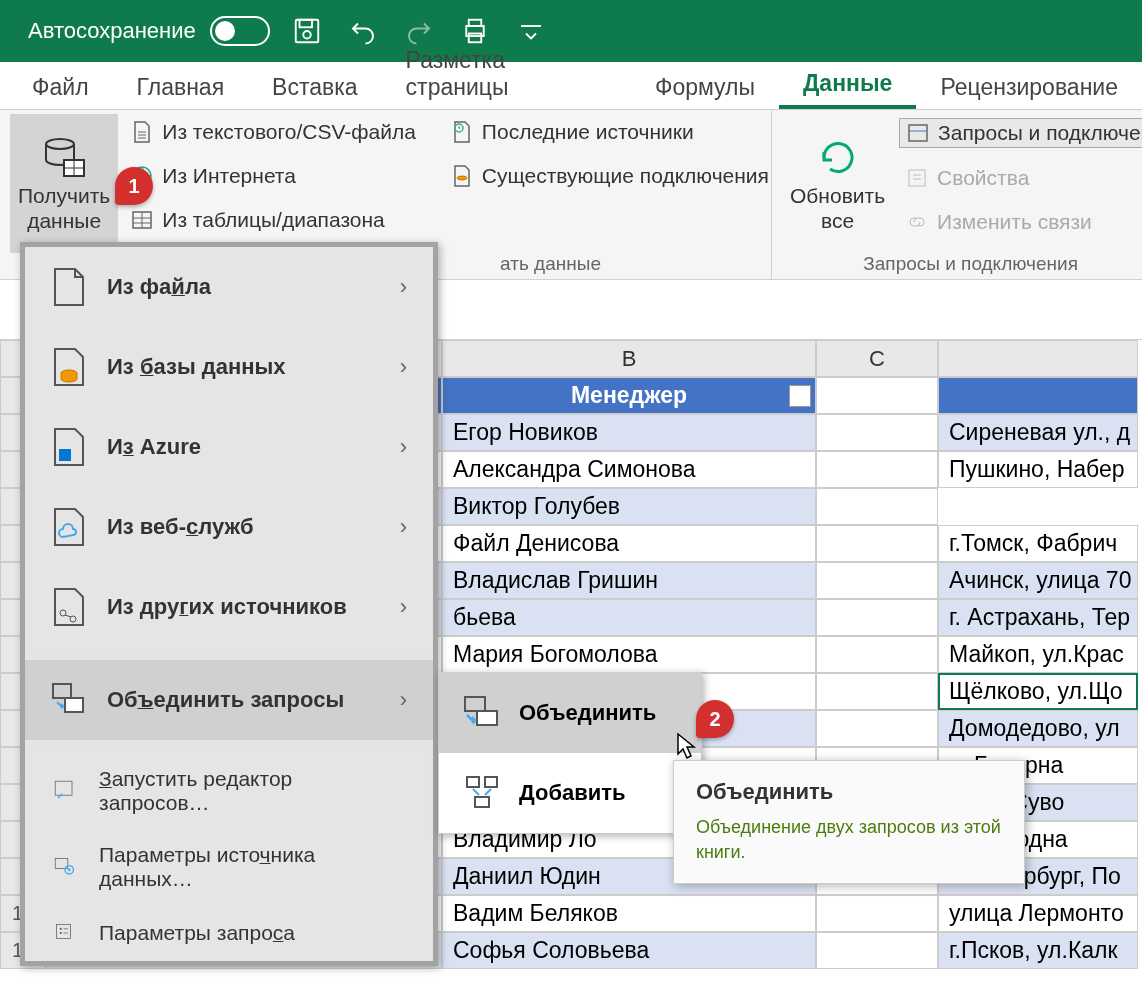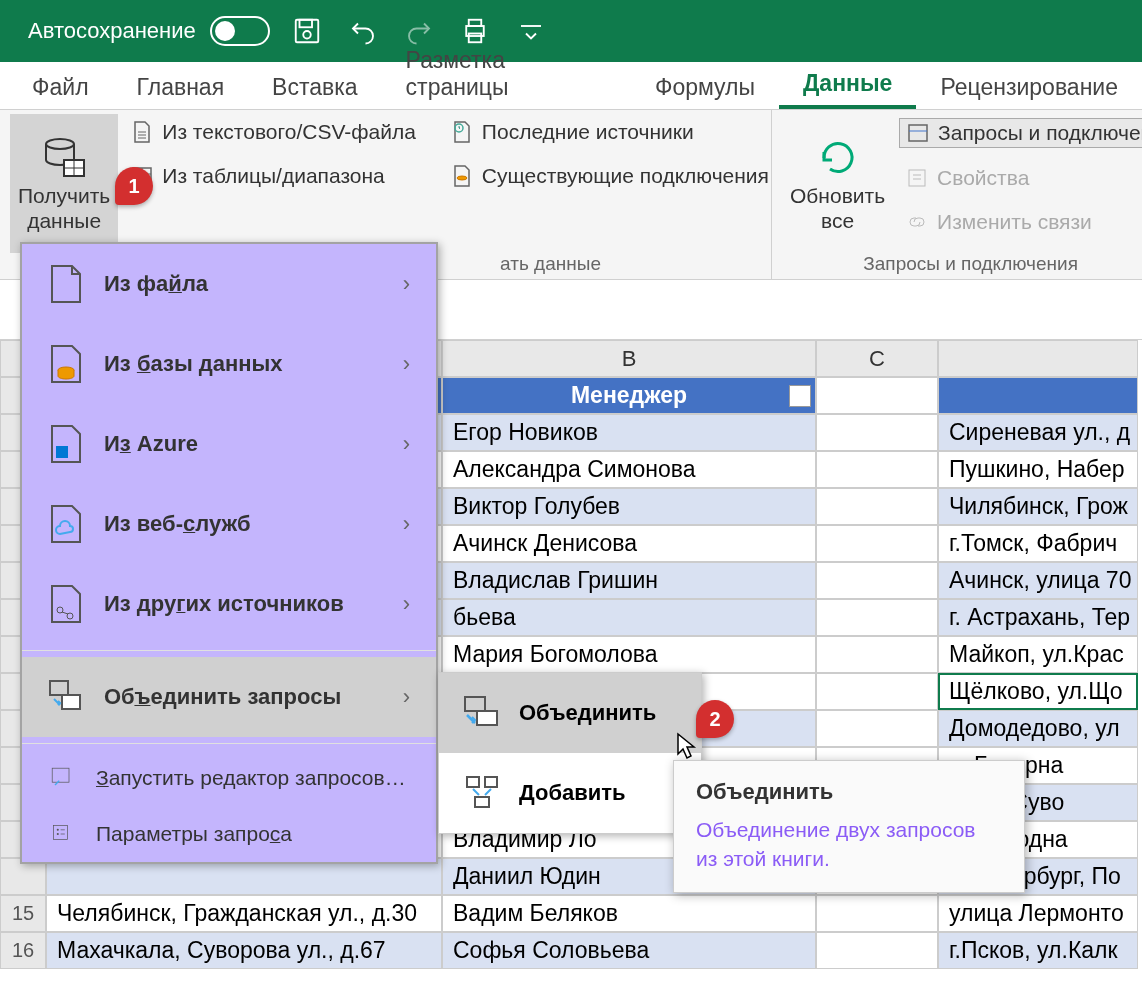--- a/index.html
+++ b/index.html
@@ -27,36 +27,36 @@
 
 .sm-col { display: flex; flex-direction: column; gap: 16px; padding-top: 4px; }
 .sm-btn { display: flex; align-items: center; gap: 8px; font-size: 21px; color: #333; padding: 2px 6px; cursor: pointer; white-space: nowrap; }
 .sm-btn.disabled { color: #aaa; }
 .sm-ic { width: 24px; height: 24px; flex-shrink: 0; }
 
 .badge { position: absolute; width: 38px; height: 38px; background: #d32f2f; border-radius: 50% 50% 50% 4px; color: #fff; font-size: 20px; font-weight: 600; display: flex; align-items: center; justify-content: center; z-index: 200; box-shadow: 0 2px 4px rgba(0,0,0,.3); }
 .badge-1 { left: 115px; top: 167px; }
 .badge-2 { left: 696px; top: 700px; }
 
-.dropdown { position: absolute; left: 20px; top: 242px; width: 418px; background: #c4b5fd; border: 2px solid #a3a3a3; box-shadow: 2px 2px 8px rgba(0,0,0,.3); z-index: 100; }
+.dropdown { position: absolute; left: 20px; top: 242px; width: 418px; background: #e5e5e5; border: 5px solid #a3a3a3; box-shadow: 2px 2px 8px rgba(0,0,0,.3); z-index: 100; }
 .dd-item { display: flex; align-items: center; gap: 20px; padding: 20px 26px; font-size: 22px; font-weight: 600; color: #333; cursor: pointer; position: relative; }
 .dd-item.hover { background: #d0d0d0; }
 .dd-item .arr { margin-left: auto; color: #666; font-weight: normal; }
 .dd-sep { height: 1px; background: #e0e0e0; margin: 6px 0; }
 .dd-item.plain { font-weight: normal; font-size: 21px; padding: 14px 26px; }
 .dd-ic { width: 36px; height: 40px; flex-shrink: 0; }
 
 .submenu { position: absolute; left: 438px; top: 672px; width: 264px; background: #fff; border: 1px solid #ccc; box-shadow: 2px 2px 8px rgba(0,0,0,.3); z-index: 101; }
 .sub-item { display: flex; align-items: center; gap: 18px; padding: 22px 24px; font-size: 22px; font-weight: 600; cursor: pointer; }
 .sub-item.hover { background: #d0d0d0; }
 .sub-ic { width: 38px; height: 36px; flex-shrink: 0; }
 
 .tooltip { position: absolute; left: 673px; top: 760px; width: 352px; background: #fafafa; border: 1px solid #ccc; box-shadow: 2px 2px 10px rgba(0,0,0,.3); padding: 18px 22px; z-index: 102; }
 .tooltip-title { font-size: 22px; font-weight: 600; color: #333; margin-bottom: 10px; }
-.tooltip-desc { font-size: 21px; color: #8b5cf6; line-height: 1.4; }
+.tooltip-desc { font-size: 18px; color: #4d7c0f; line-height: 1.4; }
 
 .cursor-ptr { position: absolute; left: 676px; top: 732px; z-index: 150; }
 
 .formula-bar { height: 42px; display: flex; align-items: center; border-bottom: 1px solid #d0d0d0; margin-top: 18px; }
 .fx { font-style: italic; color: #888; padding: 0 20px; border-right: 1px solid #d0d0d0; font-size: 21px; height: 100%; display: flex; align-items: center; }
 .fval { font-size: 24px; padding-left: 18px; }
 
 .sheet { display: flex; flex-direction: column; }
 .sheet-row { display: flex; height: 37px; }
 .row-hdr { width: 46px; background: #e8e8e8; border: 1px solid #ccc; font-size: 20px; color: #555; display: flex; align-items: center; justify-content: center; flex-shrink: 0; }
@@ -141,20 +141,27 @@
       <div class="sm-col">
         <div class="sm-btn">
           <svg class="sm-ic" viewBox="0 0 24 24">
               <path d="M5 2h10l4 4v16H5z" fill="none" stroke="#666" stroke-width="1.5"></path>
               <path d="M8 12h8M8 15h8M8 18h8" stroke="#666"></path>
             </svg>
           <span>Из текстового/CSV-файла</span>
         </div>
         <div class="sm-btn">
           <svg class="sm-ic" viewBox="0 0 24 24">
+              <circle cx="12" cy="12" r="9" fill="none" stroke="#2a8" stroke-width="1.5"></circle>
+              <path d="M3 12h18M12 3c3 3 3 15 0 18M12 3c-3 3-3 15 0 18" fill="none" stroke="#2a8"></path>
+            </svg>
+          <span>Из Интернета</span>
+        </div>
+        <div class="sm-btn">
+          <svg class="sm-ic" viewBox="0 0 24 24">
               <rect x="3" y="4" width="18" height="16" fill="none" stroke="#666" stroke-width="1.5"></rect>
               <line x1="3" y1="10" x2="21" y2="10" stroke="#666"></line>
               <line x1="3" y1="15" x2="21" y2="15" stroke="#666"></line>
               <line x1="12" y1="4" x2="12" y2="20" stroke="#666"></line>
             </svg>
           <span>Из таблицы/диапазона</span>
         </div>
       </div>
       <div class="sm-col" style="margin-left:16px">
         <div class="sm-btn">
@@ -275,20 +282,28 @@
     <span>Об<u class="access">ъ</u>единить запросы</span>
       <span class="arr">›</span>
   </div>
   <div class="dd-sep"></div>
   <div class="dd-item plain">
     <svg class="dd-ic" viewBox="0 0 36 40" style="width:28px;height:28px">
         <rect x="4" y="6" width="24" height="20" fill="none" stroke="#555"></rect>
         <path d="M8 30l6-6" stroke="#4ae" stroke-width="2"></path>
       </svg>
     <span><u class="access">З</u>апустить редактор запросов…</span>
+  </div>
+  <div class="dd-item plain">
+    <svg class="dd-ic" viewBox="0 0 36 40" style="width:28px;height:28px">
+        <rect x="4" y="8" width="18" height="14" fill="none" stroke="#555"></rect>
+        <circle cx="24" cy="24" r="6" fill="none" stroke="#4ae" stroke-width="2"></circle>
+        <circle cx="24" cy="24" r="2" fill="#4ae"></circle>
+      </svg>
+    <span>Параметры исто<u class="access">ч</u>ника данных…</span>
   </div>
   <div class="dd-item plain">
     <svg class="dd-ic" viewBox="0 0 36 40" style="width:28px;height:28px">
         <rect x="6" y="8" width="20" height="20" fill="none" stroke="#555"></rect>
         <circle cx="12" cy="14" r="1.5" fill="#555"></circle>
         <circle cx="12" cy="20" r="1.5" fill="#555"></circle>
         <line x1="16" y1="14" x2="22" y2="14" stroke="#555"></line>
         <line x1="16" y1="20" x2="22" y2="20" stroke="#555"></line>
       </svg>
     <span>Параметры запро<u class="access">с</u>а</span>
@@ -365,26 +380,25 @@
         <div class="cell col-a"></div>
         <div class="cell col-b">Александра Симонова</div>
         <div class="cell col-c"></div>
         <div class="cell col-d">Пушкино, Набер</div>
       </div>
       <div class="sheet-row">
         <div class="row-hdr"></div>
         <div class="cell col-a band" style="justify-content:flex-end">В</div>
         <div class="cell col-b band">Виктор Голубев</div>
         <div class="cell col-c"></div>
-        <div class="cell col-d band">Чилябинск, Грож</div>
-      </div>
-      <div class="sheet-row">
-        <div class="row-hdr"></div>
-        <div class="cell col-a"></div>
-        <div class="cell col-b">Ачинск Денисова</div>
+      </div>
+      <div class="sheet-row">
+        <div class="row-hdr"></div>
+        <div class="cell col-a"></div>
+        <div class="cell col-b">Файл Денисова</div>
         <div class="cell col-c"></div>
         <div class="cell col-d">г.Томск, Фабрич</div>
       </div>
       <div class="sheet-row">
         <div class="row-hdr"></div>
         <div class="cell col-a band"></div>
         <div class="cell col-b band">Владислав Гришин</div>
         <div class="cell col-c"></div>
         <div class="cell col-d band">Ачинск, улица 70</div>
       </div>

